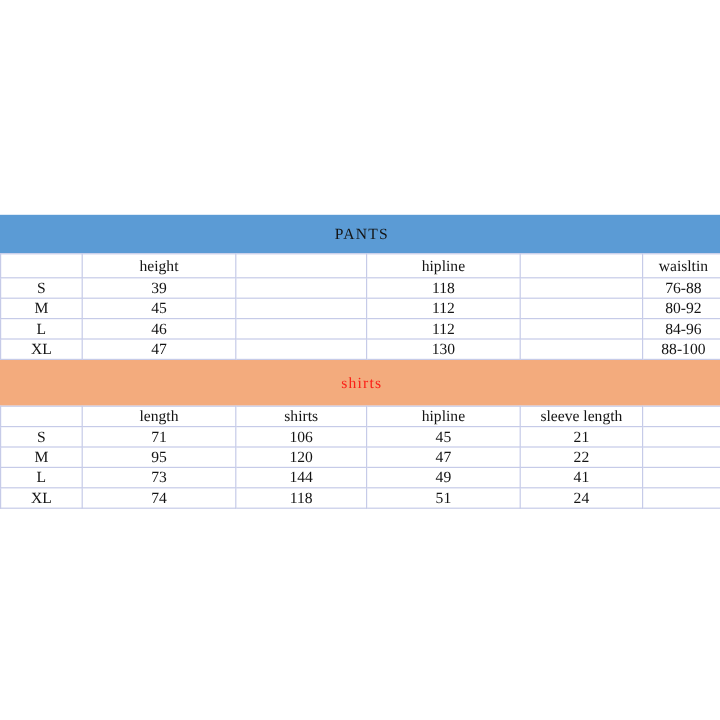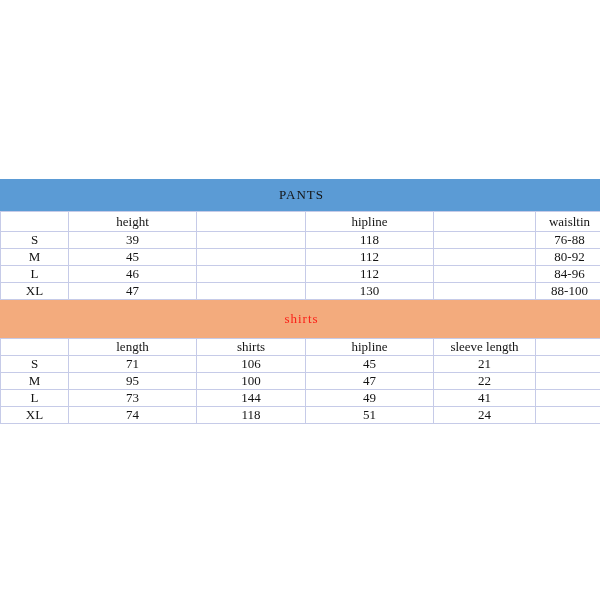--- a/index.html
+++ b/index.html
@@ -149,21 +149,21 @@
           <td>S</td>
           <td>71</td>
           <td>106</td>
           <td>45</td>
           <td>21</td>
           <td></td>
         </tr>
         <tr class="data-row">
           <td>M</td>
           <td>95</td>
-          <td>100</td>
+          <td>120</td>
           <td>47</td>
           <td>22</td>
           <td></td>
         </tr>
         <tr class="data-row">
           <td>L</td>
           <td>73</td>
           <td>144</td>
           <td>49</td>
           <td>41</td>

